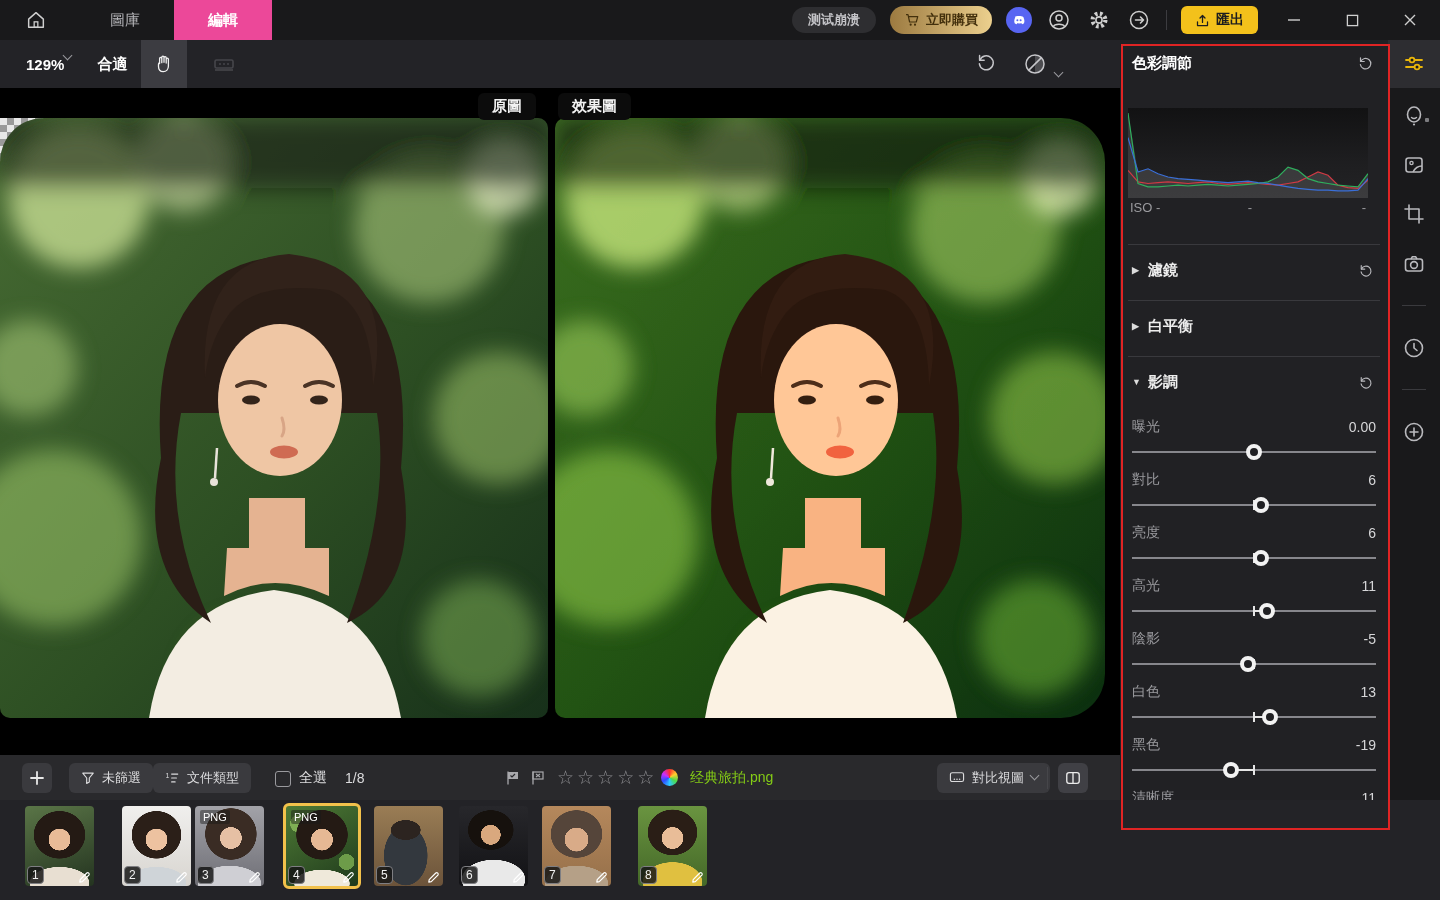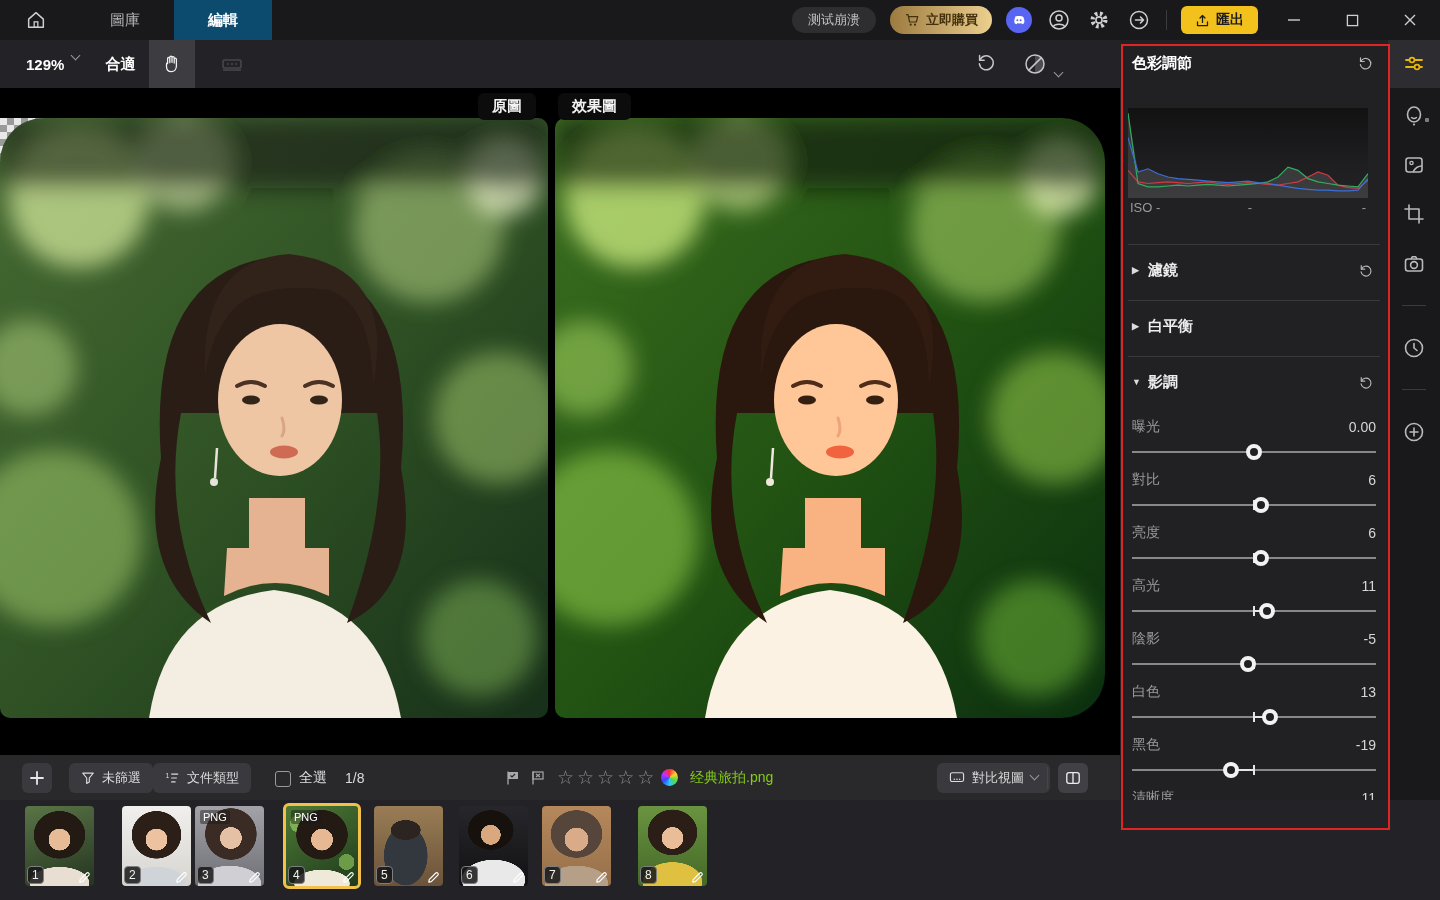--- a/index.html
+++ b/index.html
@@ -6,33 +6,33 @@
   html,body { width:1440px; height:900px; background:#000; overflow:hidden;
     font-family:"Liberation Sans", sans-serif; }
   #app { position:relative; width:1440px; height:900px; background:#000; }
   .abs { position:absolute; }
   .row { display:flex; align-items:flex-end; }
 
   
   #titlebar { left:0; top:0; width:1440px; height:40px; background:#19191b; display:flex; align-items:center; }
   .home-btn { width:36px; height:40px; display:flex; align-items:center; justify-content:center; margin-left:18px; cursor:pointer; }
   .tab { height:40px; padding:0 34px; display:flex; align-items:center; color:#b9b9bd; font-size:15px; cursor:pointer; }
-  .tab.active { background:#0c4a6e; color:#fff; font-weight:bold; }
+  .tab.active { background:#ec4899; color:#fff; font-weight:bold; }
   #tb-right { position:absolute; right:0; top:0; height:40px; display:flex; align-items:center; gap:14px; padding-right:8px; }
-  .pill-dark { background:#2e2e31; color:#c3c3c7; font-size:13px; border-radius:15px; height:26px; padding:0 16px; display:flex; align-items:center; cursor:pointer; }
+  .pill-dark { background:#2e2e31; color:#c3c3c7; font-size:13px; border-radius:15px; height:26px; padding:0 16px; display:flex; align-items:center; cursor:pointer;font-weight:bold; }
   .pill-buy { background:linear-gradient(90deg,#9c7a40,#ecd08e); color:#43300c; font-size:13px; font-weight:bold; border-radius:15px; height:28px; padding:0 14px; display:flex; align-items:center; gap:6px; cursor:pointer; }
   .circle-ic { width:26px; height:26px; display:flex; align-items:center; justify-content:center; cursor:pointer; }
   .discord { width:26px; height:26px; border-radius:50%; background:#5865f2; display:flex; align-items:center; justify-content:center; cursor:pointer; }
   .tb-divider { width:1px; height:20px; background:#3c3c40; }
   .export-btn { background:#f3c11b; color:#1d1d1f; font-size:14px; font-weight:bold; border-radius:6px; height:28px; padding:0 14px; display:flex; align-items:center; gap:6px; cursor:pointer; }
   .win-btn { width:44px; height:40px; display:flex; align-items:center; justify-content:center; color:#cfcfcf; cursor:pointer; }
 
   
   #toolbar { left:0; top:40px; width:1120px; height:48px; background:#232327; display:flex; align-items:center; }
-  .zoom-ctl { display:flex; align-items:flex-start; gap:8px; margin-left:26px; color:#fff; font-size:15px; font-weight:bold; cursor:pointer; }
+  .zoom-ctl { display:flex; align-items:flex-start; gap:0; margin-left:26px; color:#fff; font-size:15px; font-weight:bold; cursor:pointer; }
   .chev { width:7px; height:7px; border-right:1.6px solid #9a9a9e; border-bottom:1.6px solid #9a9a9e; transform:rotate(45deg); margin-top:-4px; }
   .fit-lbl { color:#fff; font-size:15px; font-weight:bold; margin-left:26px; cursor:pointer; }
   .tool-btn { width:46px; height:48px; display:flex; align-items:center; justify-content:center; cursor:pointer; }
   .tool-btn.active { background:#3c3c41; }
   #toolbar-right { position:absolute; left:975px; top:40px; height:48px; display:flex; align-items:center; gap:26px; }
 
   
   #canvas { left:0; top:88px; width:1120px; height:667px; background:#000; overflow:hidden; }
   .img-label { position:absolute; top:5px; background:#0c0c0c; color:#f2f2f2; font-size:15px; font-weight:bold; border-radius:6px; padding:4px 14px; z-index:5; }
   .checker { position:absolute; left:0; top:30px; width:64px; height:64px;

